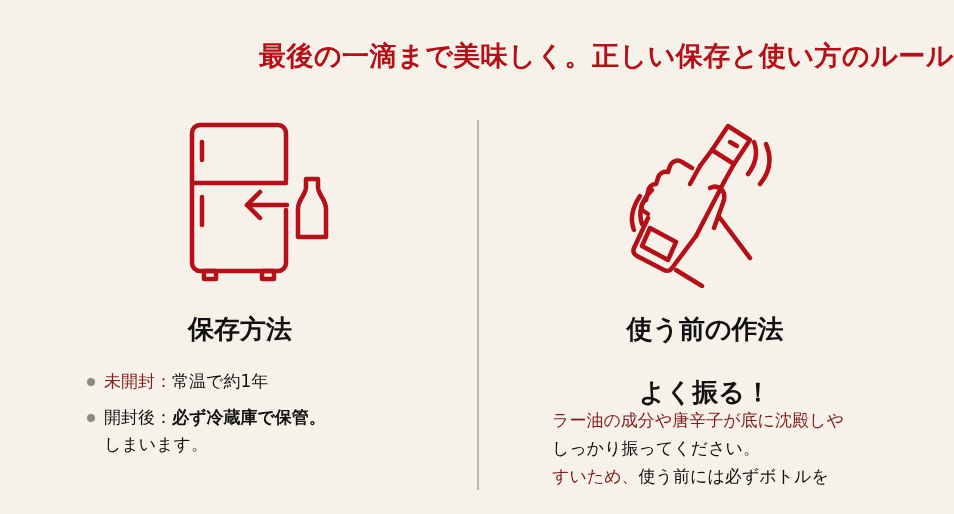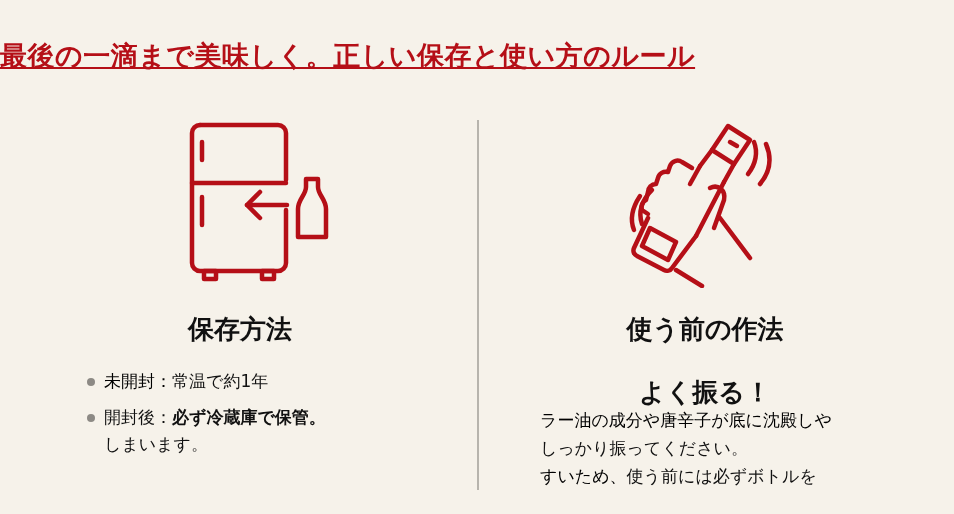--- a/index.html
+++ b/index.html
@@ -1,25 +1,25 @@
 <!DOCTYPE html>
 <html><head>
 <meta charset="utf-8">
 <style>
   html,body{margin:0;padding:0;}
   body{width:954px;height:514px;background:#f6f2ea;font-family:"DejaVu Sans","Liberation Sans",sans-serif;position:relative;overflow:hidden;color:#111;}
-  .title{position:absolute;top:38px;left:0;width:954px;text-align:left;font-size:27px;font-weight:bold;color:#b50f17;letter-spacing:0.5px;text-decoration:underline;}
+  .title{position:absolute;top:38px;left:0;width:954px;text-align:right;font-size:27px;font-weight:bold;color:#b50f17;letter-spacing:0.5px;}
   .divider{position:absolute;left:477px;top:120px;width:2px;height:370px;background:#b7b4ad;}
   .icon{position:absolute;}
   .h2{position:absolute;font-size:26px;font-weight:bold;text-align:center;color:#111;}
   .li{position:absolute;font-size:17px;line-height:27px;color:#111;}
   .bullet{position:absolute;width:8px;height:8px;border-radius:50%;background:#8d8a85;}
-  .gray{color:#000000;}
+  .gray{color:#7f1d1d;}
   .bold{font-weight:bold;}
-  .para{position:absolute;left:540px;top:406px;width:360px;font-size:17px;line-height:28px;color:#111;}
+  .para{position:absolute;left:552px;top:406px;width:360px;font-size:17px;line-height:28px;color:#111;}
 </style>
 </head>
 <body>
 
 <div class="title">最後の一滴まで美味しく。正しい保存と使い方のルール</div>
 
 <svg class="icon" style="left:180px;top:115px;" width="160" height="170" viewBox="0 0 160 170" fill="none" stroke="#b50f17" stroke-width="4.5" stroke-linecap="round" stroke-linejoin="round">
   <path d="M20 10 H98 a8 8 0 0 1 8 8 V65"></path>
   <path d="M106 95 V148 a8 8 0 0 1 -8 8 H20 a8 8 0 0 1 -8 -8 V18 a8 8 0 0 1 8 -8"></path>
   <line x1="12" y1="68" x2="106" y2="68"></line>

